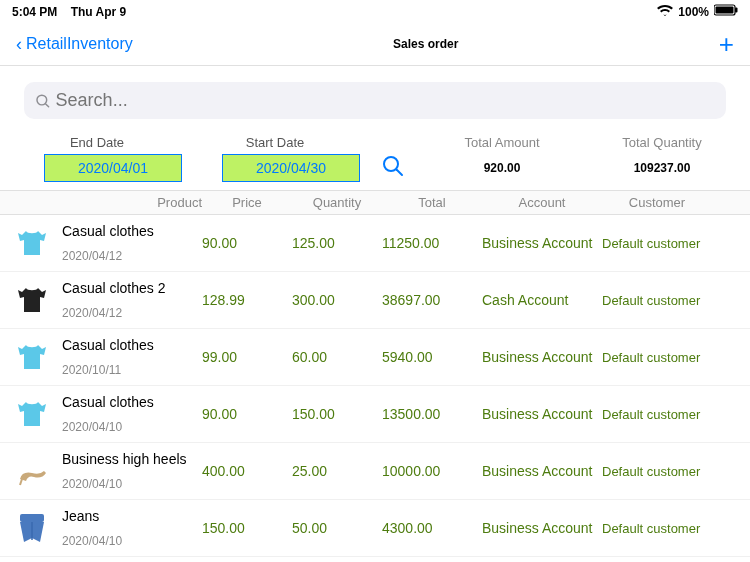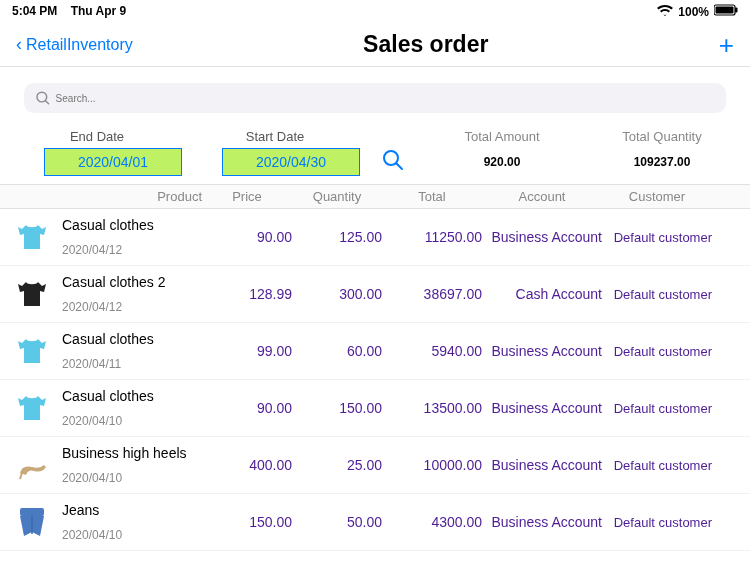--- a/index.html
+++ b/index.html
@@ -10,21 +10,21 @@
       height: 562px;
       overflow: hidden;
       font-size: 14px;
       color: #000;
     }
 
     
     .status-bar {
       display: flex;
       justify-content: space-between;
-      align-items: flex-start;
+      align-items: center;
       padding: 4px 12px;
       font-size: 12px;
       font-weight: 600;
       background: #fff;
     }
     .status-left { font-size: 12px; font-weight: 600; }
     .status-right {
       display: flex;
       align-items: center;
       gap: 5px;
@@ -43,21 +43,21 @@
     }
     .nav-back {
       color: #007aff;
       font-size: 16px;
       display: flex;
       align-items: center;
       gap: 4px;
       cursor: pointer;
     }
     .nav-title {
-      font-size: 23px;
+      font-size: 12px;
       font-weight: 600;
     }
     .nav-add {
       color: #007aff;
       font-size: 24px;
       font-weight: 300;
       cursor: pointer;
       line-height: 1;
     }
 
@@ -67,21 +67,21 @@
       background: #f2f2f7;
       margin: 8px 12px;
       border-radius: 10px;
       display: flex;
       align-items: center;
       gap: 6px;
     }
     .search-bar input {
       border: none;
       background: transparent;
-      font-size: 10px;
+      font-size: 18px;
       color: #8e8e93;
       outline: none;
       width: 100%;
     }
     .filter-label {
       font-size: 13px;
       color: #555;
       text-align: center;
     }
     .filter-input {
@@ -163,22 +163,22 @@
       font-size: 14px;
       font-weight: 500;
     }
     .product-date {
       font-size: 12px;
       color: #888;
       margin-top: 10px;
     }
     .cell-value {
       font-size: 14px;
-      text-align: right;
-      color: #4c1d95;
+      text-align: left;
+      color: #4d7c0f;
     }
   </style>
 </head>
 <body>
 
 <div class="status-bar">
   <div class="status-left">
     <span>5:04 PM</span>
     &nbsp;&nbsp;
     <span>Thu Apr 9</span>
@@ -288,21 +288,21 @@
   </div>
     <div class="table-row">
     <div class="product-cell">
       <div class="product-img" style="background:transparent;">
         <svg width="32" height="32" viewBox="0 0 32 32">
       <path d="M10 4 L6 8 L2 6 L4 14 L8 13 L8 28 L24 28 L24 13 L28 14 L30 6 L26 8 L22 4 C21 7 11 7 10 4Z" fill="#5bc8e8"></path>
     </svg>
       </div>
       <div class="product-info">
         <span class="product-name">Casual clothes</span>
-        <span class="product-date">2020/04/11</span>
+        <span class="product-date">2020/10/11</span>
       </div>
     </div>
     <div class="cell-value">99.00</div>
     <div class="cell-value">60.00</div>
     <div class="cell-value">5940.00</div>
     <div class="cell-value">Business Account</div>
     <div class="cell-value" style="font-size:13px;">Default customer</div>
   </div>
     <div class="table-row">
     <div class="product-cell">

